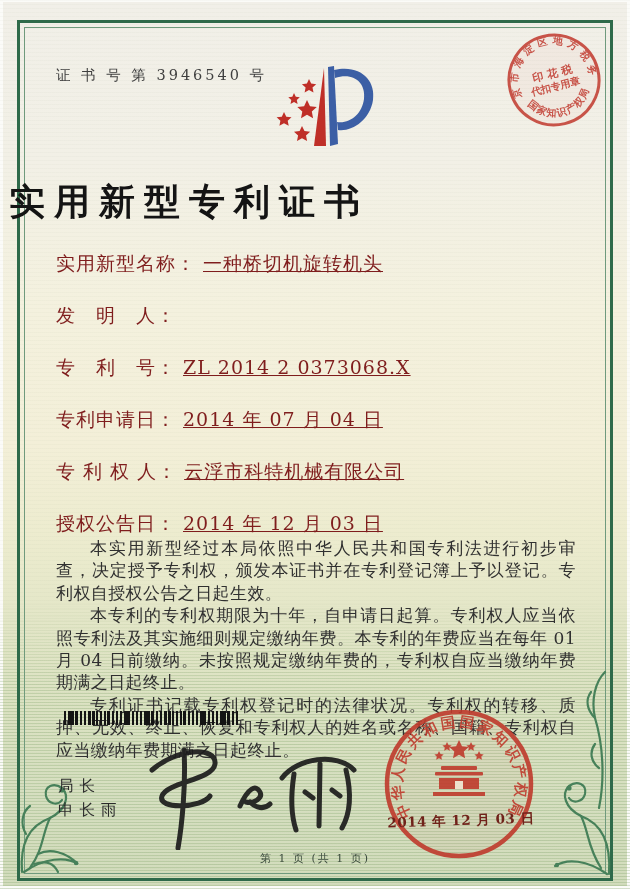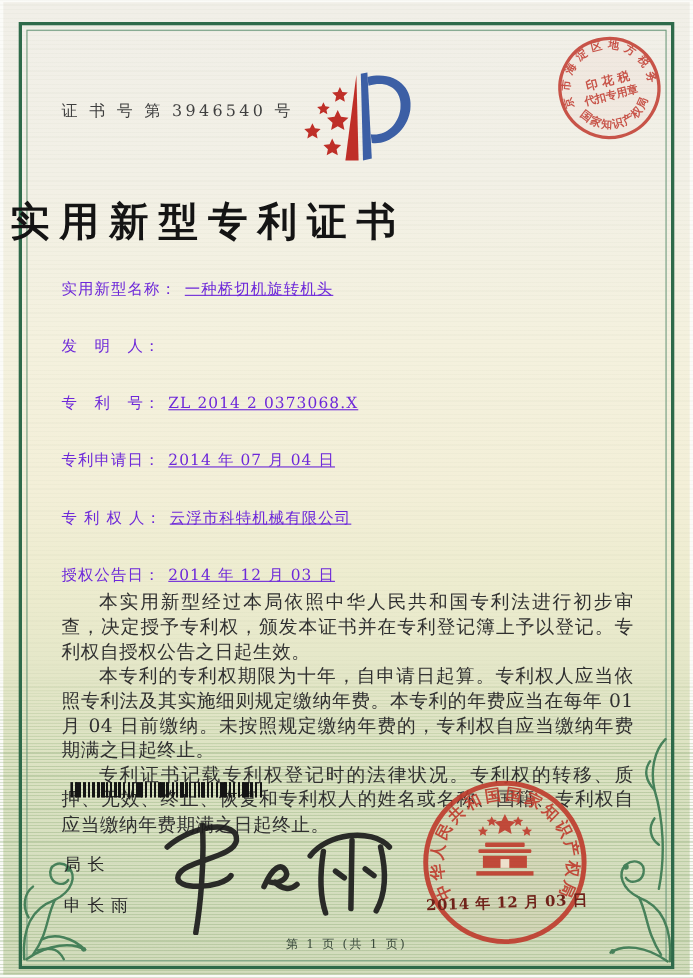--- a/index.html
+++ b/index.html
@@ -11,38 +11,38 @@
   .tex-all{position:absolute;inset:0;opacity:.5;pointer-events:none;
         background:repeating-linear-gradient(0deg,rgba(140,155,125,.09) 0 1px,transparent 1px 4px);}
   .tex-bottom{position:absolute;left:0;right:0;top:600px;bottom:0;pointer-events:none;
         background:repeating-linear-gradient(0deg,rgba(110,150,88,.25) 0 1px,transparent 1px 3px);
         -webkit-mask-image:linear-gradient(180deg,transparent 0,#000 30%);
         mask-image:linear-gradient(180deg,transparent 0,#000 30%);}
   .frame-outer{position:absolute;left:17px;right:17px;top:20px;bottom:8px;
         border:3.5px solid #2e6a4a;}
   .frame-inner{position:absolute;left:24px;right:24px;top:27px;bottom:15px;
         border:1px solid #6f9a7d;}
-  .cert-no{position:absolute;left:56px;top:91px;font-size:14.5px;letter-spacing:3px;color:#3f3f3f;}
+  .cert-no{position:absolute;left:56px;top:66px;font-size:14.5px;letter-spacing:3px;color:#3f3f3f;}
   .logo{position:absolute;left:252px;top:52px;}
   .tax-stamp{position:absolute;left:504px;top:30px;transform:rotate(-14deg);}
   .title{position:absolute;left:0;right:0;top:178px;text-align:left;font-size:36px;
         font-weight:700;letter-spacing:9px;text-indent:9px;color:#141414;}
   .fields{position:absolute;left:56px;top:252px;display:flex;flex-direction:column;gap:30px;}
-  .field-row{display:flex;font-size:14px;line-height:22px;color:#6d28d9;letter-spacing:1px;}
+  .field-row{display:flex;font-size:19px;line-height:22px;color:#7f1d1d;letter-spacing:1px;}
   .field-value{margin-left:7px;text-decoration:underline;}
   .paras{position:absolute;left:56px;top:537px;width:520px;}
   .para{font-size:17px;line-height:22.4px;color:#303030;text-align:justify;
         text-indent:2em;margin:0;letter-spacing:.4px;}
   .barcode{position:absolute;left:64px;top:711px;width:176px;height:14px;
         background:repeating-linear-gradient(90deg,#141414 0 2px,transparent 2px 4px),
                    repeating-linear-gradient(90deg,transparent 0 5px,#141414 5px 8px,
                    transparent 8px 11px,#141414 11px 12px,transparent 12px 19px);}
   .signer{position:absolute;left:58px;top:776px;font-family:"DejaVu Sans",sans-serif;
         color:#2b2b2b;font-size:15.5px;letter-spacing:6px;font-weight:500;}
-  .signer div{margin-bottom:16px;font-family:Liberation Serif, serif;}
+  .signer div{margin-bottom:3px;font-family:Liberation Serif, serif;}
   .signature{position:absolute;left:122px;top:740px;}
   .seal{position:absolute;left:381px;top:706px;}
   .seal-date{position:absolute;left:386px;top:812px;width:150px;text-align:center;
         font-size:13.5px;font-weight:700;color:#70221a;letter-spacing:.5px;transform:rotate(-2deg);}
   .page-footer{position:absolute;left:0;right:0;top:851px;text-align:center;font-size:11px;
         letter-spacing:2px;color:#3a4a3c;}
   .flourish-bl{position:absolute;left:14px;top:760px;}
   .flourish-br{position:absolute;right:13px;top:648px;}
 </style>
 </head>

